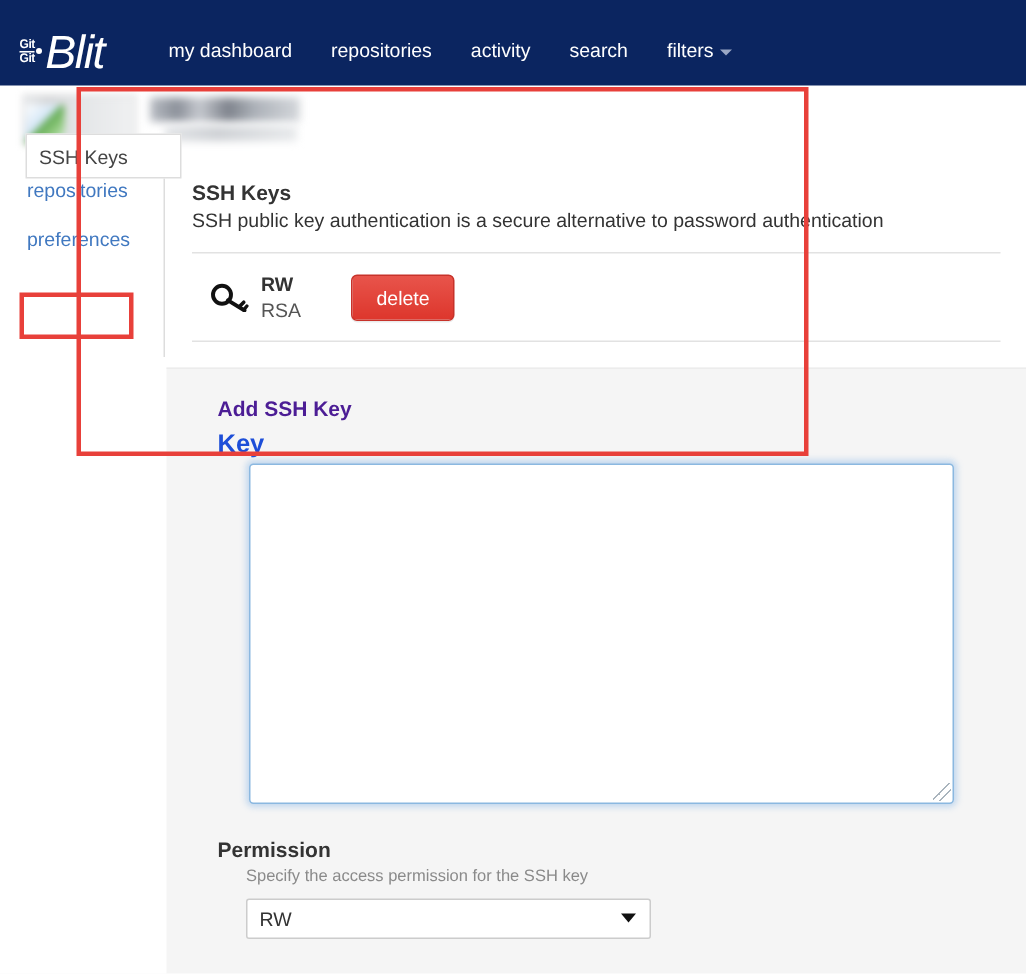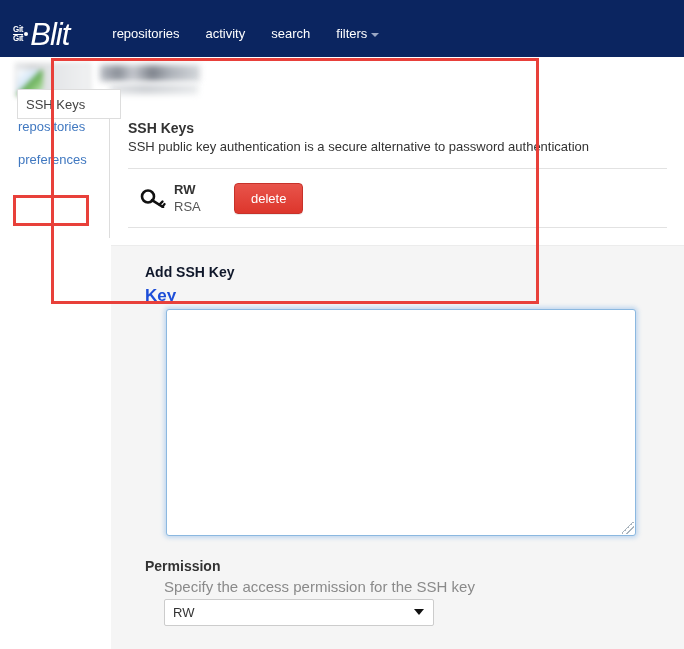--- a/index.html
+++ b/index.html
@@ -172,21 +172,21 @@
 
   
   #add-panel {
     position: absolute; left: 111px; top: 245px;
     width: 573px; height: 404px;
     background: #f5f5f5;
     border-top: 1px solid #ececec;
   }
   #add-title {
     margin: 18px 0 0 34px;
-    font-size: 14px; font-weight: bold; color: #0f172a;
+    font-size: 14px; font-weight: bold; color: #4c1d95;
   }
   #key-label {
     margin: 6px 0 0 34px;
     font-size: 17px; font-weight: bold; color: #1d4ed8;
   }
   #textarea-wrap {
     position: absolute; left: 55px; top: 63px;
     width: 470px; height: 227px;
   }
   #key-textarea {
@@ -214,21 +214,21 @@
     border: 3px solid #e8403a;
     z-index: 6; pointer-events: none;
   }
 
   #perm-title {
     position: absolute; left: 34px; top: 312px;
     font-size: 14px; font-weight: bold; color: #333333;
   }
   #perm-sub {
     position: absolute; left: 53px; top: 332px;
-    font-size: 15px; color: #8a8a8a;
+    font-size: 11px; color: #8a8a8a;
   }
   #perm-select {
     position: absolute; left: 53px; top: 353px;
     width: 270px; height: 27px;
     background: #ffffff;
     border: 1px solid #cccccc;
     border-radius: 2px;
     font-size: 13px; color: #333333;
     padding: 0 8px;
     font-family: "Liberation Sans", sans-serif;
@@ -250,20 +250,21 @@
 <div id="header">
   <div id="logo">
     <span class="git-stack">
       <span class="g1">Git</span>
       <span class="g2">Git</span>
     </span>
     <span class="dot"></span>
     <span class="blit">Blit</span>
   </div>
   <div id="nav">
+    <a class="nav-item">my dashboard</a>
     <a class="nav-item">repositories</a>
     <a class="nav-item">activity</a>
     <a class="nav-item">search</a>
     <a class="nav-item"><span>filters</span><span class="caret"></span></a>
   </div>
 </div>
 
 <div id="userbar">
   <div id="avatar-box">
       <div class="pic"></div>

